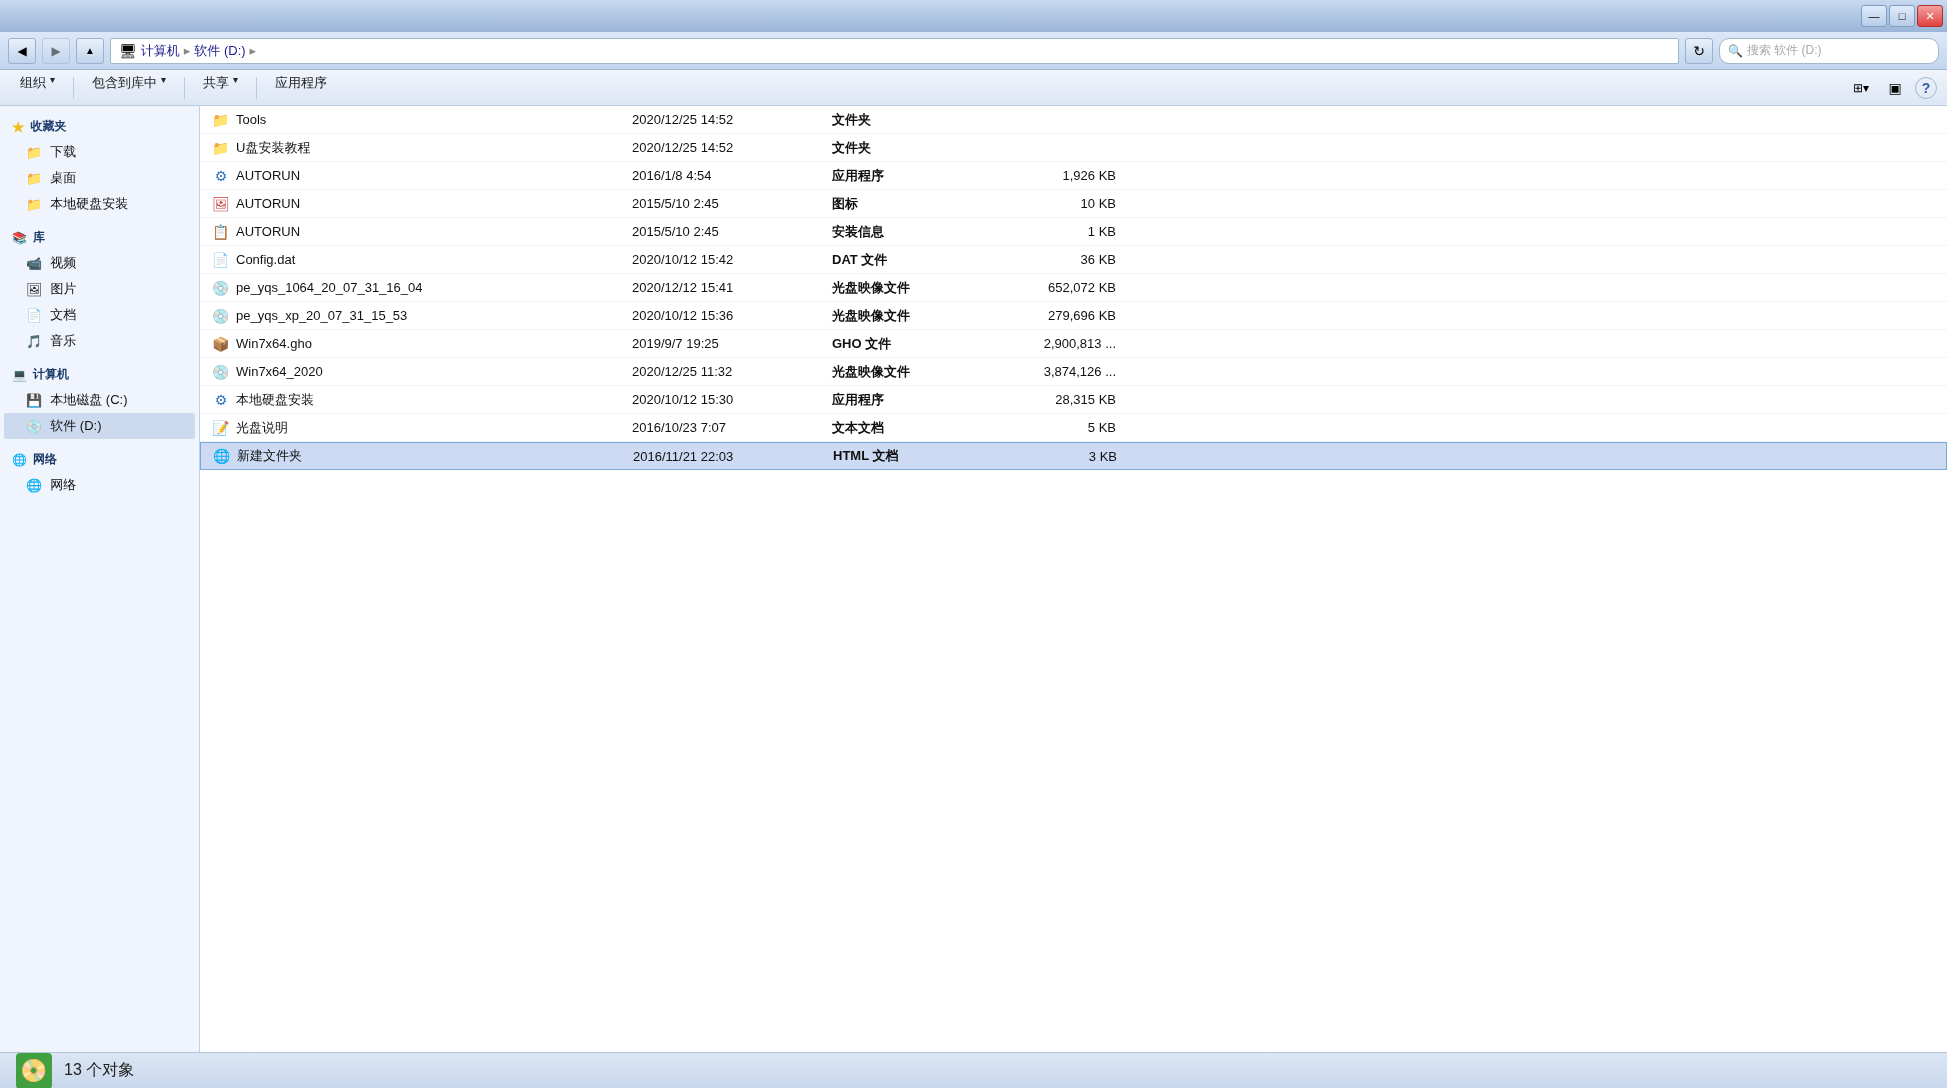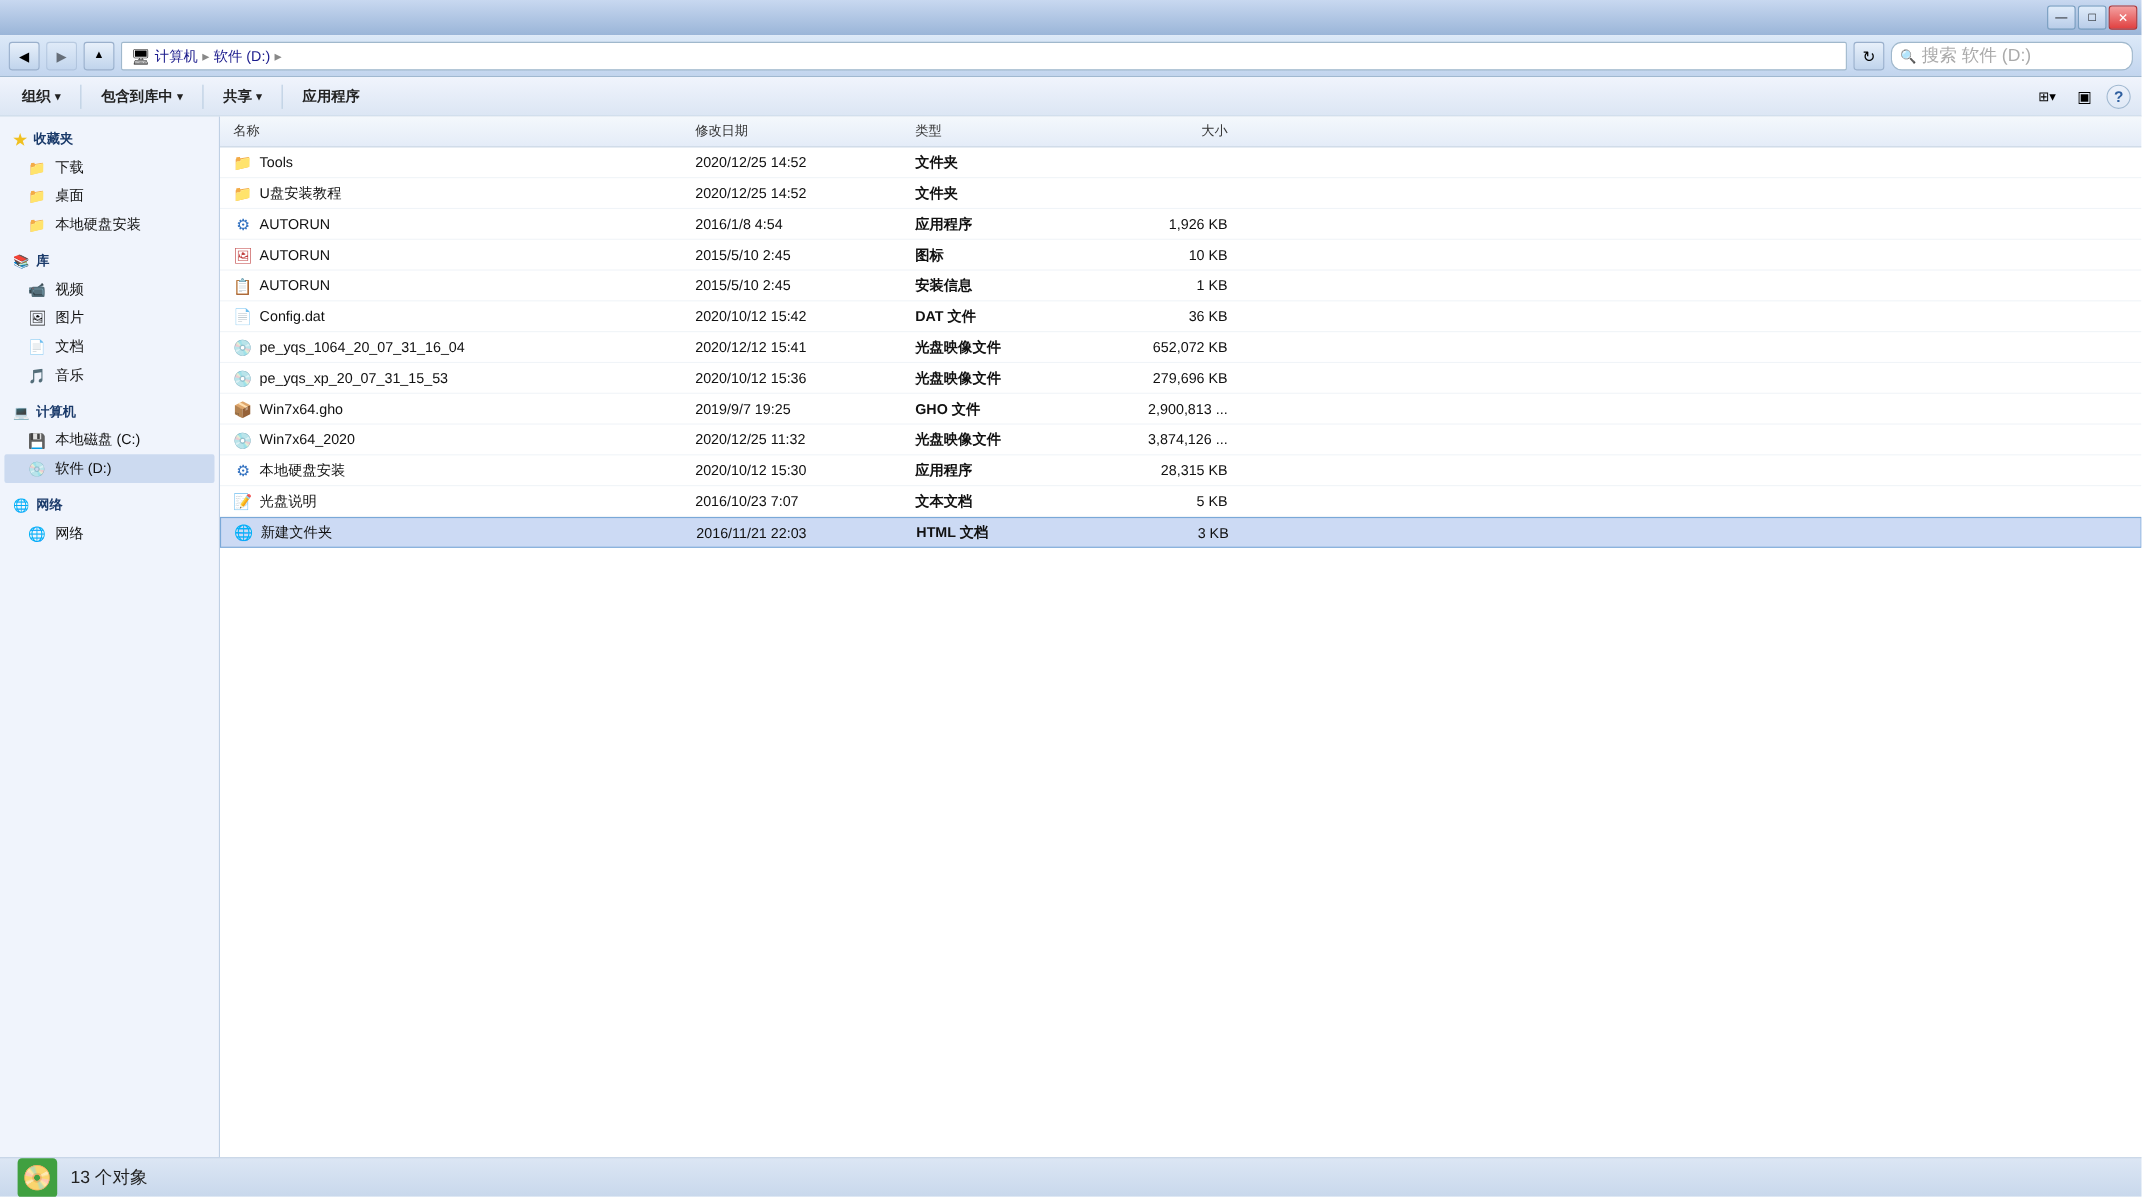--- a/index.html
+++ b/index.html
@@ -113,25 +113,24 @@
       gap: 4px;
     }
     .toolbar-btn {
       height: 28px;
       padding: 0 10px;
       background: transparent;
       border: none;
       border-radius: 3px;
       cursor: pointer;
       display: flex;
-      align-items: center;
+      align-items: flex-start;
       gap: 4px;
       font-size: 13px;
       color: #222;
-      font-weight: bold;
     }
     .toolbar-sep {
       width: 1px;
       height: 22px;
       background: #b8cce0;
       margin: 0 4px;
     }
     .toolbar-right {
       margin-left: auto;
       display: flex;
@@ -311,21 +310,21 @@
   <div class="breadcrumb-bar">
     <span style="font-size:14px">🖥</span>
     <span class="breadcrumb-item">计算机</span>
     <span class="breadcrumb-sep">▸</span>
     <span class="breadcrumb-item">软件 (D:)</span>
     <span class="breadcrumb-sep">▸</span>
   </div>
   <div class="refresh-btn">↻</div>
   <div class="search-bar">
     <span>🔍</span>
-    <span style="color:#aaa;font-size:16px">搜索 软件 (D:)</span>
+    <span style="color:#aaa;font-size:12px">搜索 软件 (D:)</span>
   </div>
 </div>
 
 <div class="toolbar">
   <button class="toolbar-btn">
     <span>组织</span>
     <span style="font-size:10px">▾</span>
   </button>
   <div class="toolbar-sep"></div>
   <button class="toolbar-btn">
@@ -417,26 +416,20 @@
       <div class="sidebar-item">
         <span>🌐</span>
         <span>网络</span>
       </div>
     </div>
 
   </div>
 
   <div class="file-area">
 
-    <div class="col-headers">
-      <div class="col-header col-name">名称</div>
-      <div class="col-header col-date">修改日期</div>
-      <div class="col-header col-type">类型</div>
-      <div class="col-header col-size">大小</div>
-    </div>
 
     <div class="file-list" id="file-list">
         <div class="file-row">
     <div class="file-cell cell-name">
       <span class="file-icon" style="color:#e8a000">📁</span>
       <span>Tools</span>
     </div>
     <div class="file-cell cell-date">2020/12/25 14:52</div>
     <div class="file-cell cell-type">文件夹</div>
     <div class="file-cell cell-size"></div>

